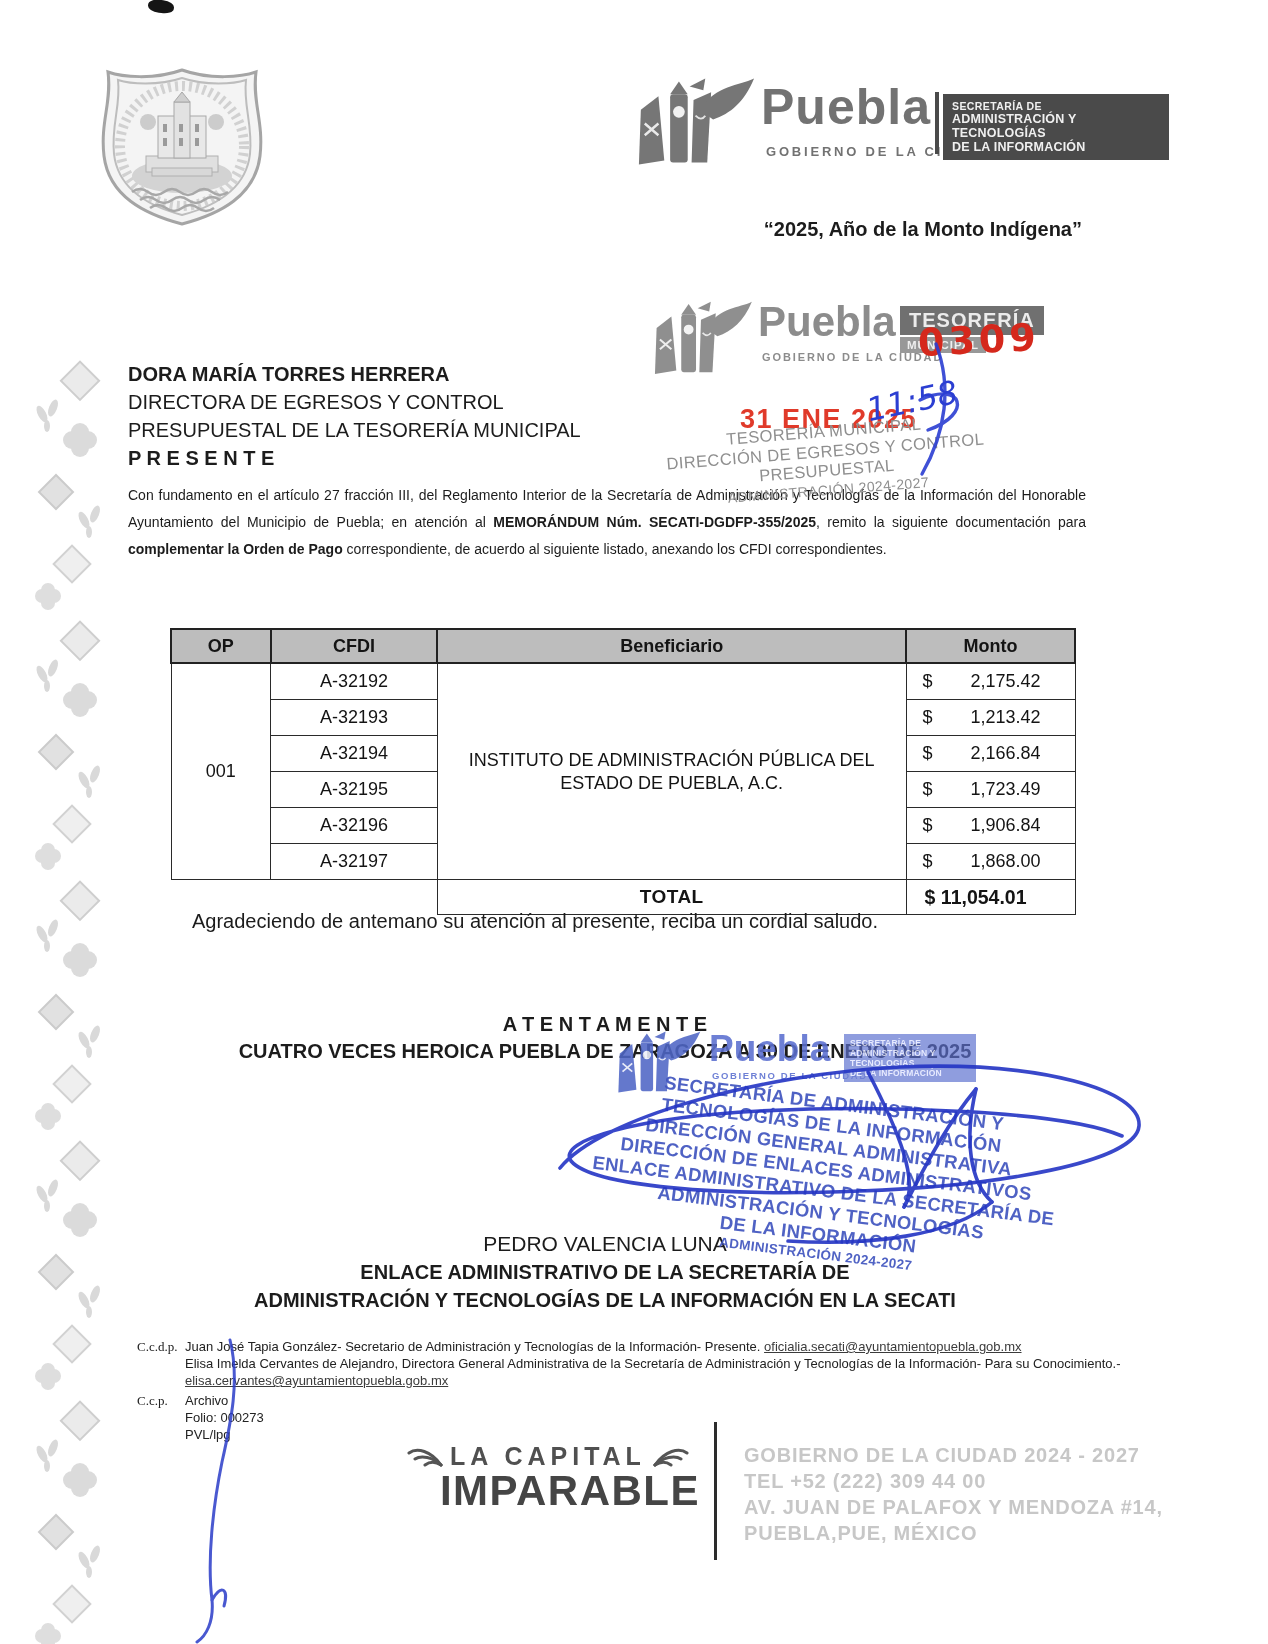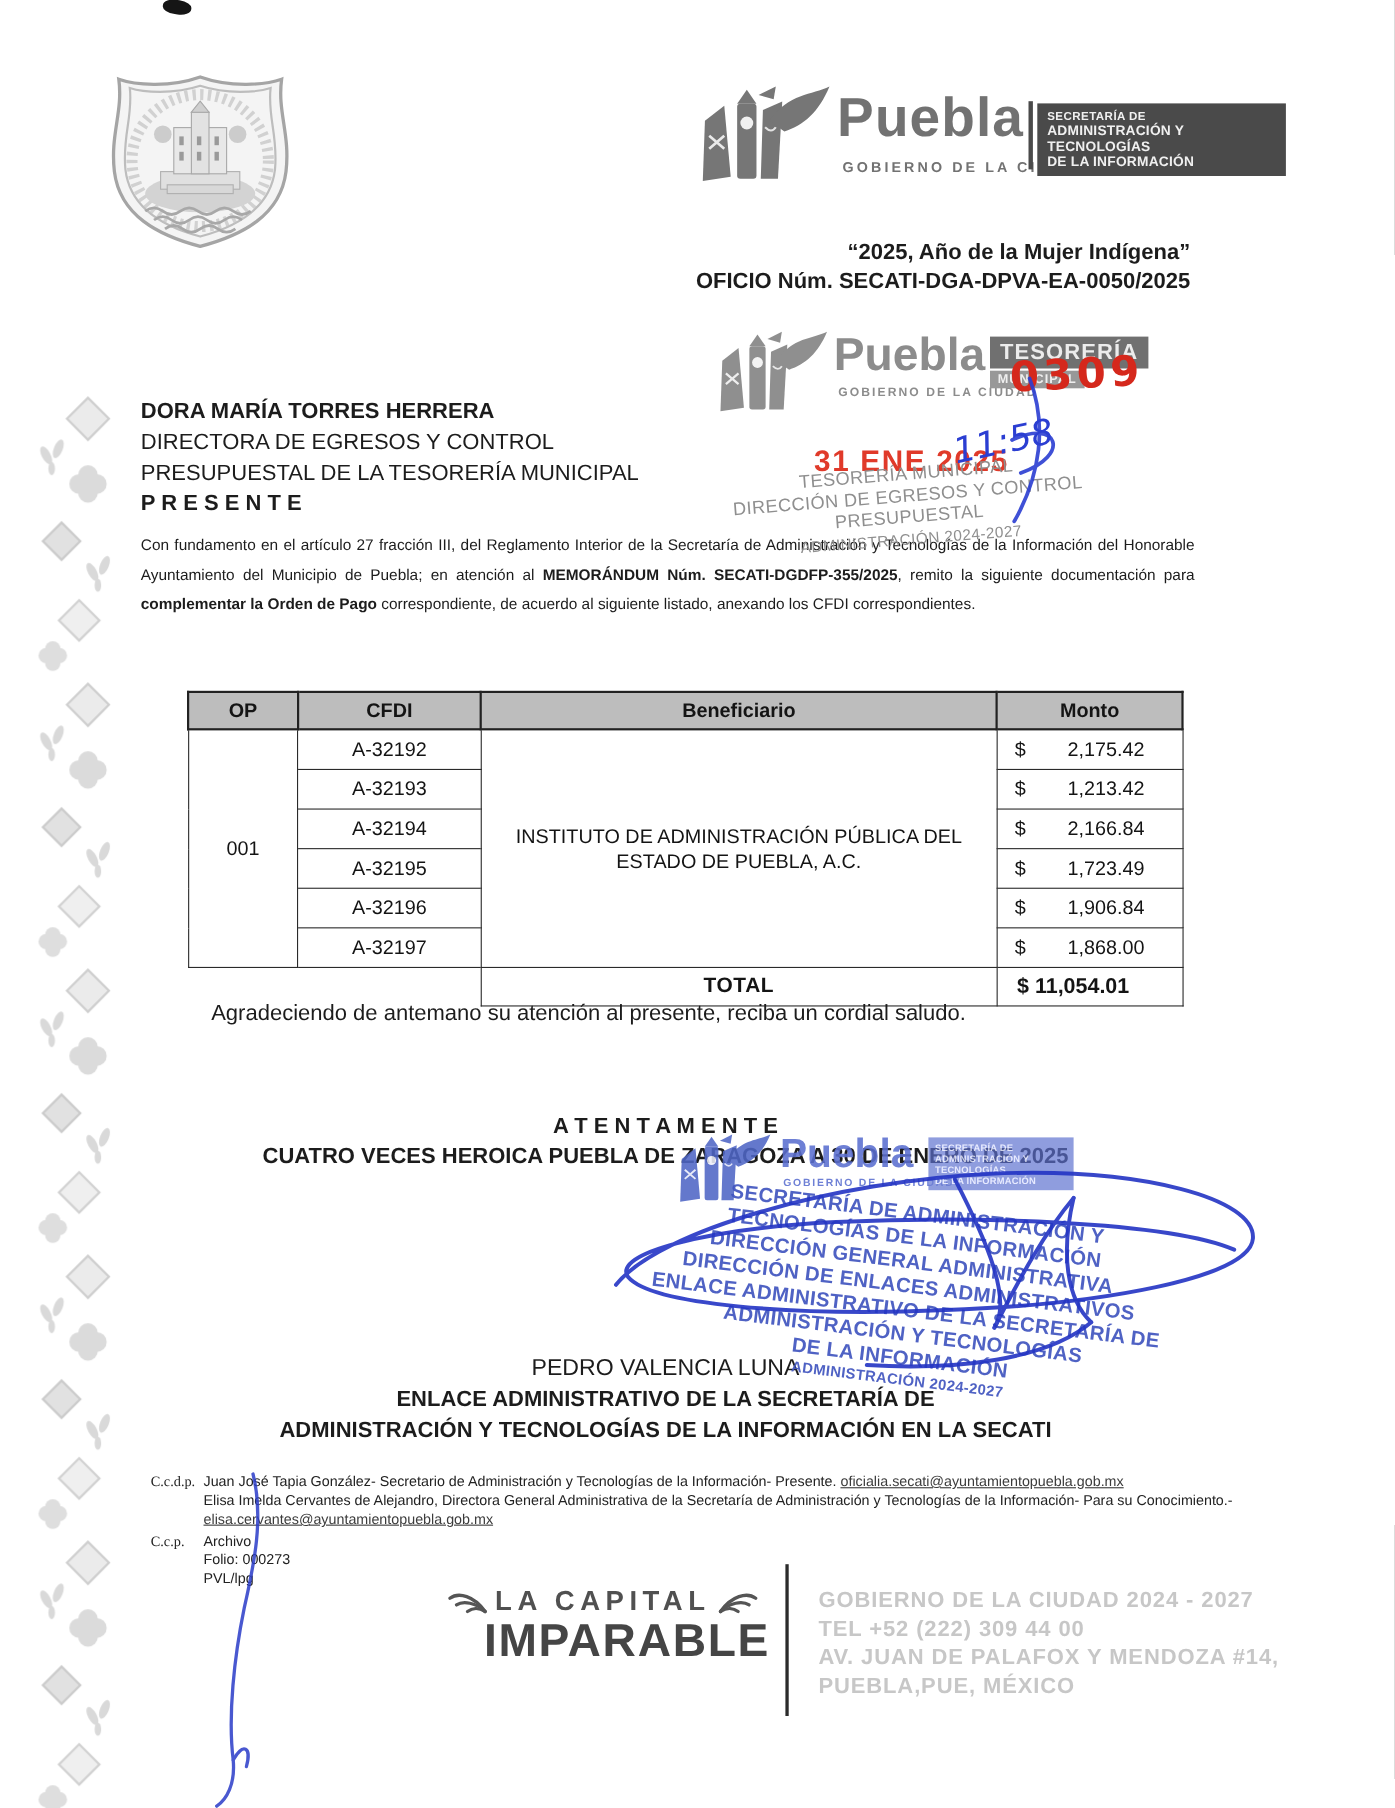--- a/index.html
+++ b/index.html
@@ -199,22 +199,21 @@
     <div class="abs hl-tag">GOBIERNO DE LA CIUDAD</div>
     <div class="abs hl-bar"></div>
     <div class="abs hl-badge">
       <div class="b1">SECRETARÍA DE</div>
       <div class="b2">ADMINISTRACIÓN Y TECNOLOGÍAS</div>
       <div class="b3">DE LA INFORMACIÓN</div>
     </div>
   </div>
 
   <div class="abs year-block">
-    <div>“2025, Año de la Mujer Indígena”</div>
-    <div>OFICIO Núm. SECATI-DGA-DPVA-EA-0050/2025</div>
+    <div>“2025, Año de la Monto Indígena”</div>
   </div>
 
   <div class="abs tes">
     <svg class="abs ts-icon">
         <use href="#pmark"></use>
       </svg>
     <div class="abs ts-word">Puebla</div>
     <div class="abs ts-tag">GOBIERNO DE LA CIUDAD</div>
     <div class="abs ts-badge">
       <div class="tb1">TESORERÍA</div><br>

